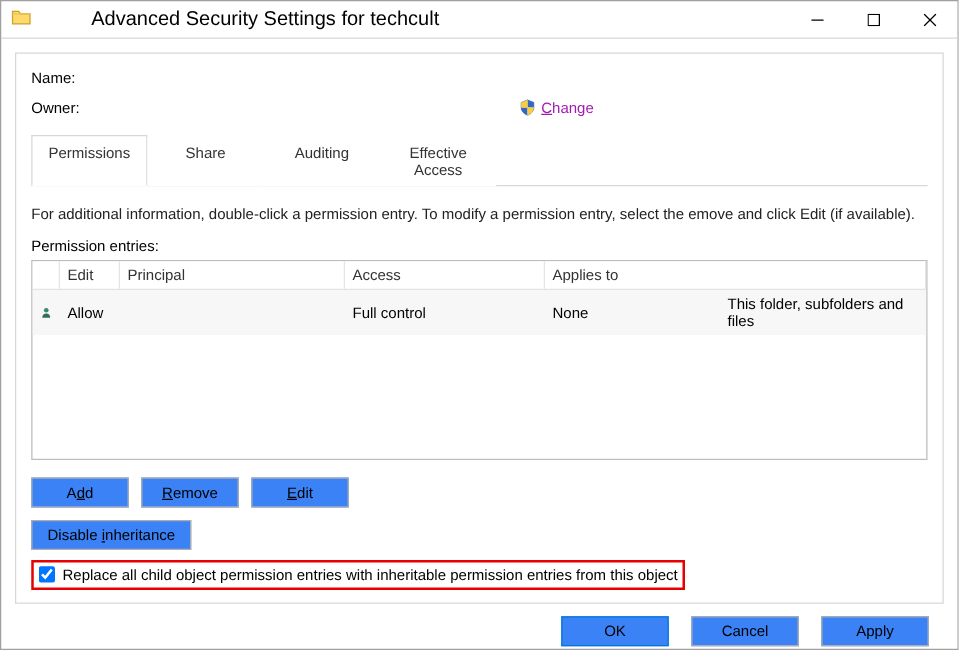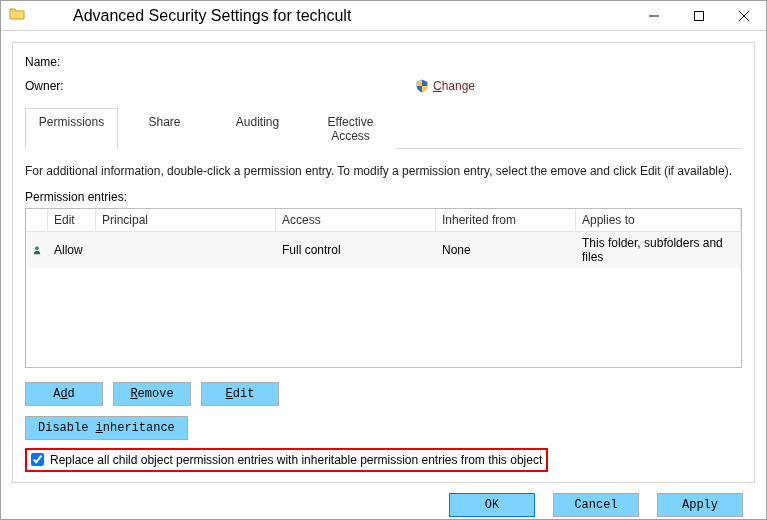--- a/index.html
+++ b/index.html
@@ -8,39 +8,39 @@
   .titlebar { height: 30px; display: flex; align-items: center; border-bottom: 1px solid #d8d8d8; }
   .titlebar .folder-icon { margin: 0 6px 0 8px; }
   .titlebar .title { flex: 1; font-size: 16px; margin-left: 42px; }
   .winbtn { width: 45px; height: 30px; display: flex; align-items: center; justify-content: center; }
   .winbtn svg { display: block; }
   .content { flex: 1; padding: 11px 11px 10px 11px; display: flex; flex-direction: column; }
   .panel { flex: 1; border: 1px solid #d8d8d8; padding: 12px 12px 10px 12px; display: flex; flex-direction: column; background: #fff; position: relative; }
   .row { display: flex; align-items: center; margin-bottom: 10px; }
   .row .label { width: 90px; color: #000; }
   .owner-change { display: flex; align-items: center; gap: 4px; margin-left: 300px; }
-  .owner-change a { color: #7f1d1d; cursor: pointer; }
+  .owner-change a { color: #a21caf; cursor: pointer; }
   .tabs { display: flex; border-bottom: 1px solid #d8d8d8; margin-top: 4px; }
   .tab { padding: 6px 4px; width: 93px; text-align: center; border: 1px solid transparent; border-bottom: none; background: #fff; cursor: default; position: relative; top: 1px; color: #333; }
   .tab.active { border: 1px solid #d8d8d8; border-bottom: 1px solid #fff; }
   .info-text { margin: 14px 0 10px 0; line-height: 1.4; color: #222; }
   .subhead { margin-bottom: 4px; }
   .grid { border: 1px solid #bcbcbc; background: #fff; height: 160px; overflow: hidden; }
   .grid-header { display: flex; background: #fff; border-bottom: 1px solid #e4e4e4; }
   .grid-header .cell { padding: 4px 6px; border-right: 1px solid #e4e4e4; color: #333; }
   .grid-row { display: flex; align-items: center; background: #f7f7f7; }
   .grid-row .cell { padding: 4px 6px; }
   .c-icon { width: 22px; flex: 0 0 22px; display:flex; align-items:center; justify-content:center; }
   .c-type { width: 48px; flex: 0 0 48px; }
   .c-principal { flex: 0 0 180px; }
   .c-access { flex: 0 0 160px; }
   .c-inherited { flex: 0 0 140px; }
   .c-applies { flex: 1; }
   .btnrow { display: flex; gap: 10px; margin-top: 14px; }
-  .btn { min-width: 78px; height: 24px; padding: 0 12px; border: 1px solid #adadad; background: #7dd3fc; font-family: Liberation Mono, monospace; font-size: 12px; cursor: default; }
+  .btn { min-width: 78px; height: 24px; padding: 0 12px; border: 1px solid #adadad; background: #3b82f6; font-family: Liberation Sans, sans-serif; font-size: 12px; cursor: default; }
   .btn.small { min-width: 78px; }
   .mn { text-decoration: underline; }
   .disable-row { margin-top: 10px; }
   .checkbox-row { display:flex; align-items:center; margin-top:8px; border: 2px solid #e60000; padding: 3px 4px; width: fit-content; }
   .checkbox-row input { margin-right: 6px; width:13px; height:13px; }
   .footer { display: flex; justify-content: flex-end; gap: 18px; padding: 10px 12px 10px 12px; }
   .footer .btn { min-width: 86px; }
   .footer .btn.primary { border: 1px solid #0078d7; }
   .shield { display:inline-flex; }
 </style>
@@ -109,21 +109,20 @@
 
       <div class="info-text">For additional information, double-click a permission entry. To modify a permission entry, select the emove and click Edit (if available).</div>
       <div class="subhead">Permission entries:</div>
 
       <div class="grid">
         <div class="grid-header">
           <div class="cell c-icon"></div>
           <div class="cell c-type">Edit</div>
           <div class="cell c-principal">Principal</div>
           <div class="cell c-access">Access</div>
-          <div class="cell c-inherited">Inherited from</div>
           <div class="cell c-applies">Applies to</div>
         </div>
         <div class="grid-row">
           <div class="cell c-icon">
             <svg width="14" height="14" viewBox="0 0 14 14">
               <circle cx="7" cy="4.5" r="2.6" fill="#3a8a70"></circle>
               <path d="M2.5 13 C2.5 9.5 4.5 8 7 8 C9.5 8 11.5 9.5 11.5 13 Z" fill="#2e6f5a"></path>
             </svg>
           </div>
           <div class="cell c-type">Allow</div>

